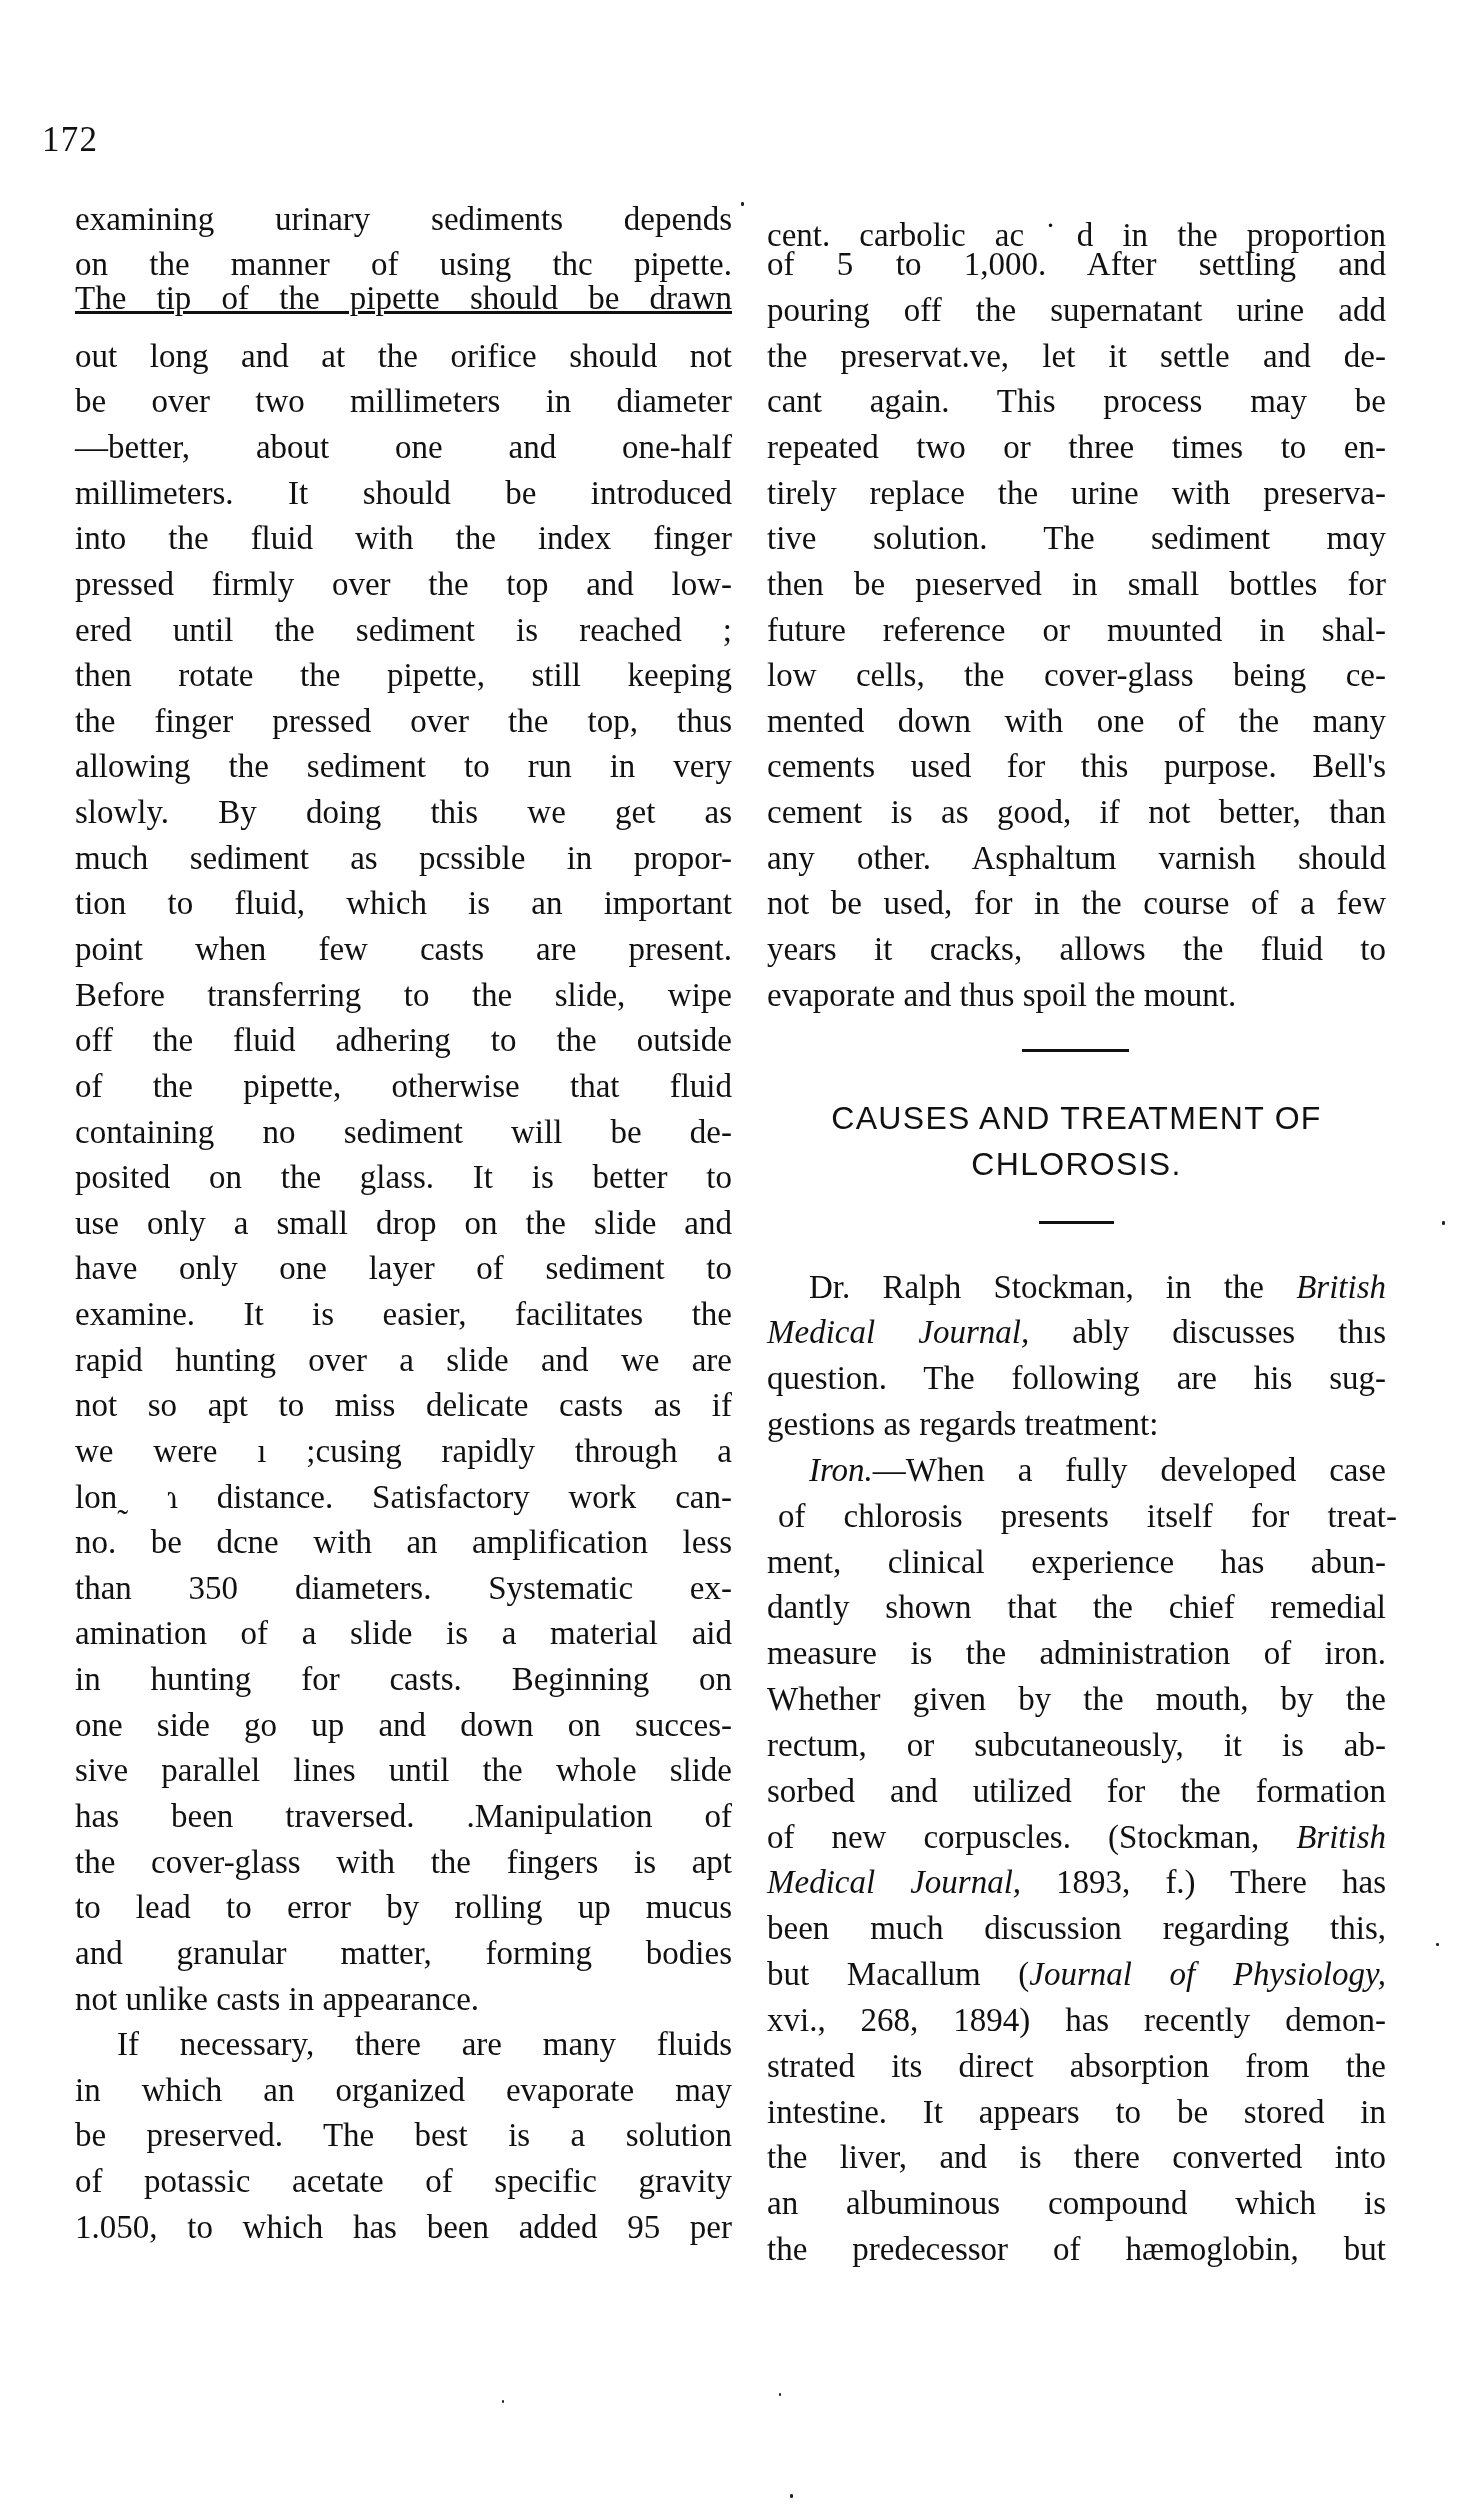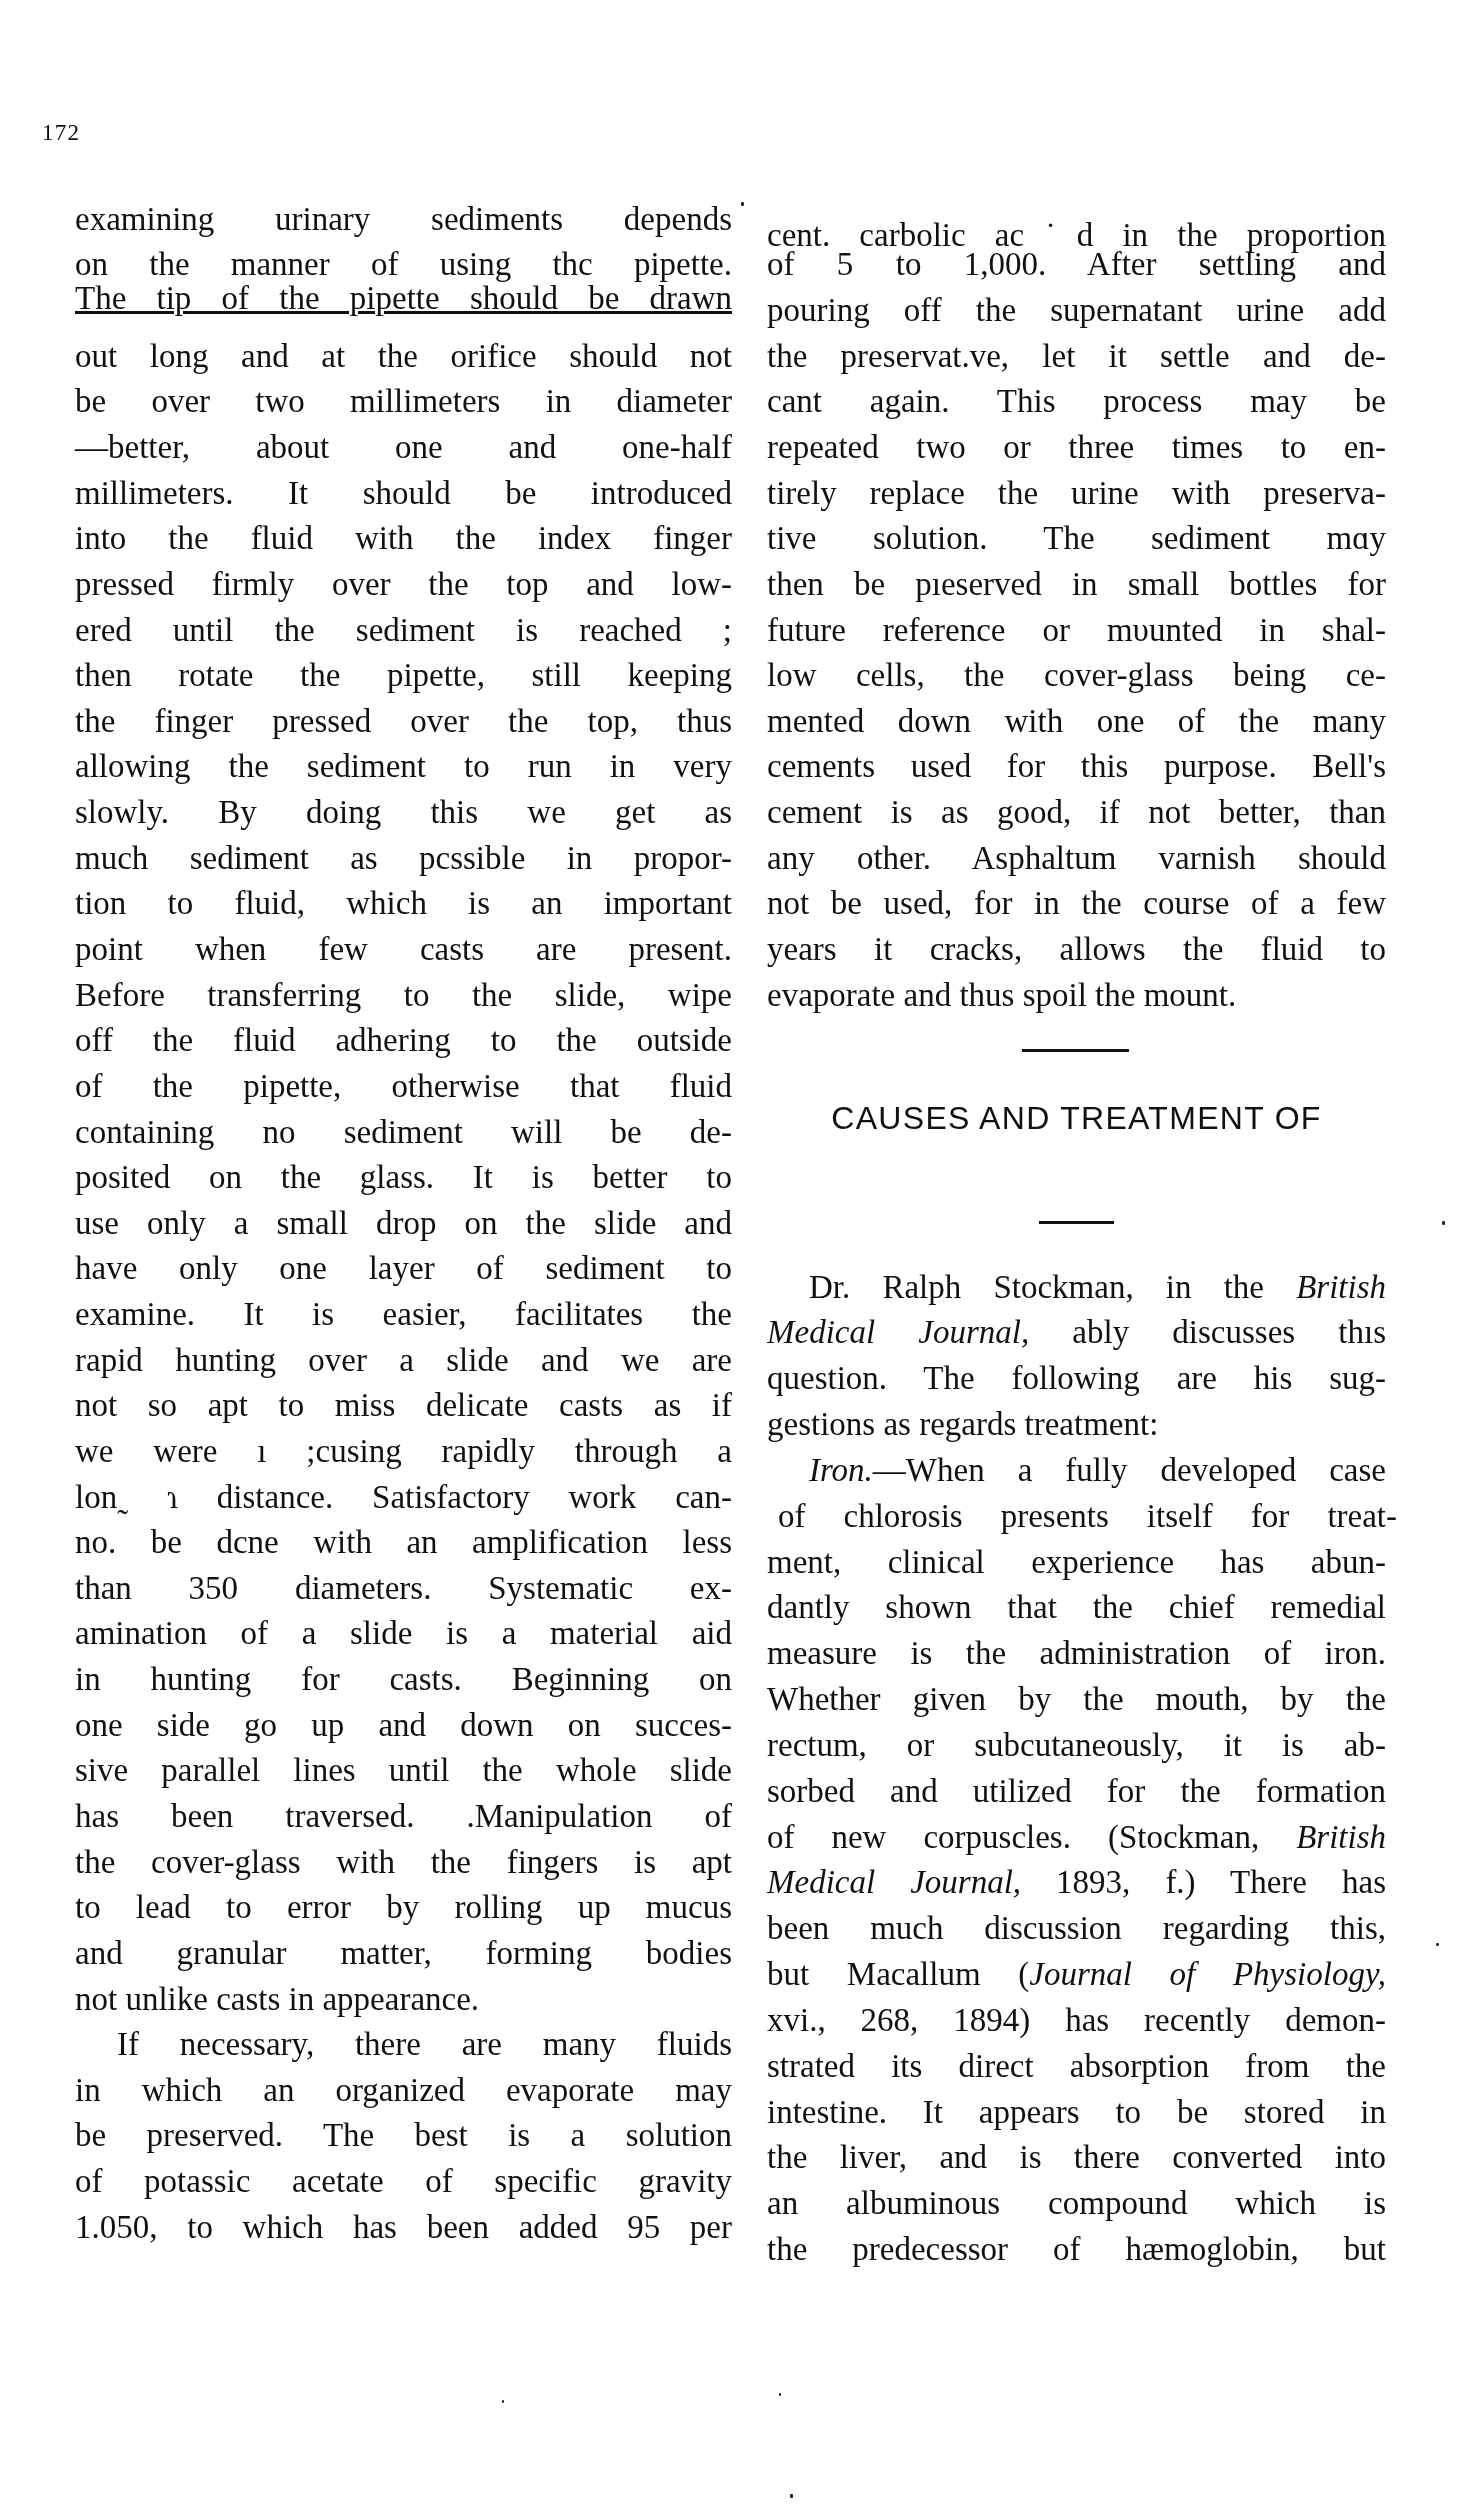--- a/index.html
+++ b/index.html
@@ -1,19 +1,19 @@
 <!DOCTYPE html>
 <html style="font-size:10.8px"><head>
 <meta charset="utf-8">
 <style>
   html, body { margin:0; padding:0; background:#ffffff; }
   body { width:1484px; height:2512px; position:relative; overflow:hidden; color:#111; }
   .page { position:absolute; left:0; top:0; width:1484px; height:2512px; background:#fff; }
   .running-head { position:absolute; top:120px; left:0; width:1172px; height:40px;
-    font-family:"Liberation Serif", "DejaVu Serif", serif; font-size:23px; letter-spacing:1.3px; }
+    font-family:"Liberation Serif", "DejaVu Serif", serif; font-size:35px; letter-spacing:1.3px; }
   .page-number { position:absolute; left:42px; top:0; }
   .journal-title { position:absolute; left:445px; top:0; width:634px; text-align:center; letter-spacing:2px; }
   .col { position:absolute; top:0; }
   .col-left { left:75px; width:657px; }
   .col-right { left:767px; width:619px; }
   .line { position:absolute; left:0; width:100%; height:44px; line-height:44px;
     font-family:"Liberation Serif", "DejaVu Serif", serif; font-size:33px;
     text-align:justify; text-align-last:justify; white-space:nowrap; word-spacing:0; }
   .line.last { text-align-last:left; }
   .line.indent { padding-left:42px; box-sizing:border-box; }
@@ -99,20 +99,21 @@
         <div class="line" style="top: 836px;">any other. Asphaltum varnish should</div>
         <div class="line" style="top: 881px;">not be used, for in the course of a few</div>
         <div class="line" style="top: 927px;">years it cracks, allows the fluid to</div>
         <div class="line last" style="top: 973px;">evaporate and thus spoil the mount.</div>
       </div>
 
     <div class="rule" style="top:1049px; left:255px; width:107px;"></div>
 
     <div class="heading" style="top:1095px;">
       <div>CAUSES AND TREATMENT OF</div>
+      <div>CHLOROSIS.</div>
     </div>
 
     <div class="rule" style="top:1221px; left:272px; width:75px;"></div>
 
     <div class="line indent" style="top:1265px;"><span>Dr. Ralph Stockman, in the </span><span class="it">British</span></div>
     <div class="line" style="top:1310px;"><span class="it">Medical Journal,</span><span> ably discusses thıs</span></div>
     <div class="line" style="top:1356px;">question. The following are his sug-</div>
     <div class="line last" style="top:1402px;">gestions as regards treatment:</div>
 
     <div class="line indent" style="top:1448px;"><span class="it">Iron.</span><span>—When a fully developed case</span></div>

